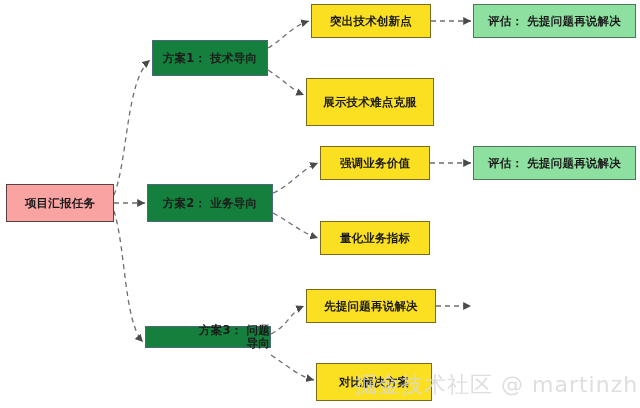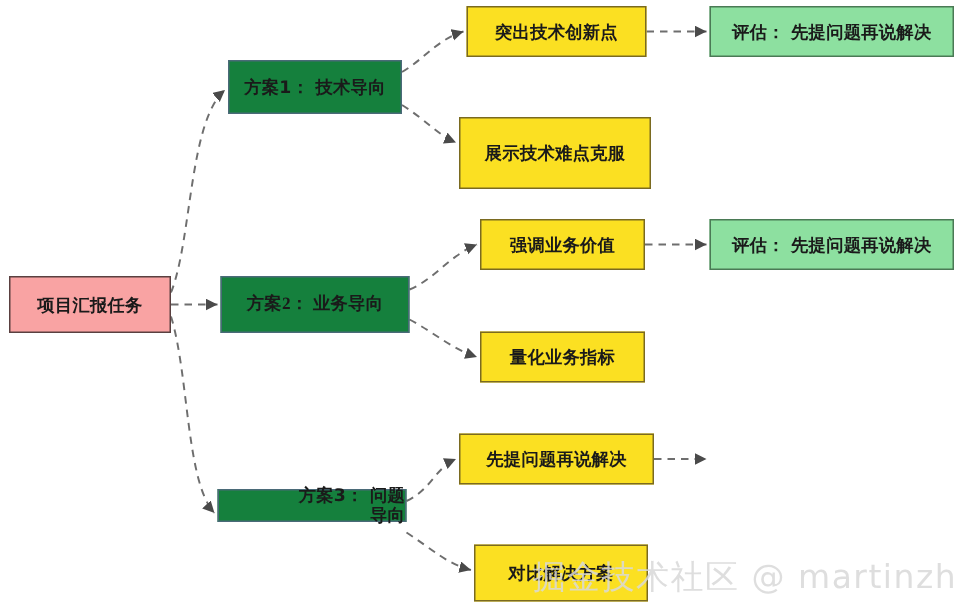--- a/index.html
+++ b/index.html
@@ -95,21 +95,21 @@
   </svg>
 
   <div class="node start" style="left: 6px; top: 184px; width: 108px; height: 38px;">
     <span>项目汇报任务</span>
   </div>
 
   <div class="node branch" style="left: 152px; top: 40px; width: 116px; height: 36px;">
     <span>方案1： 技术导向</span>
   </div>
 
-  <div class="node branch" style="left: 147px; top: 184px; width: 126px; height: 38px; font-family: Liberation Serif, serif;">
+  <div class="node branch" style="left: 147px; top: 184px; width: 126px; height: 38px;">
     <span>方案2： 业务导向</span>
   </div>
 
   <div class="node branch" style="left: 145px; top: 326px; width: 126px; height: 22px; padding-left: 44px;">
     <span>方案3： 问题导向</span>
   </div>
 
   <div class="node action" style="left: 311px; top: 4px; width: 120px; height: 34px;">
     <span>突出技术创新点</span>
   </div>

